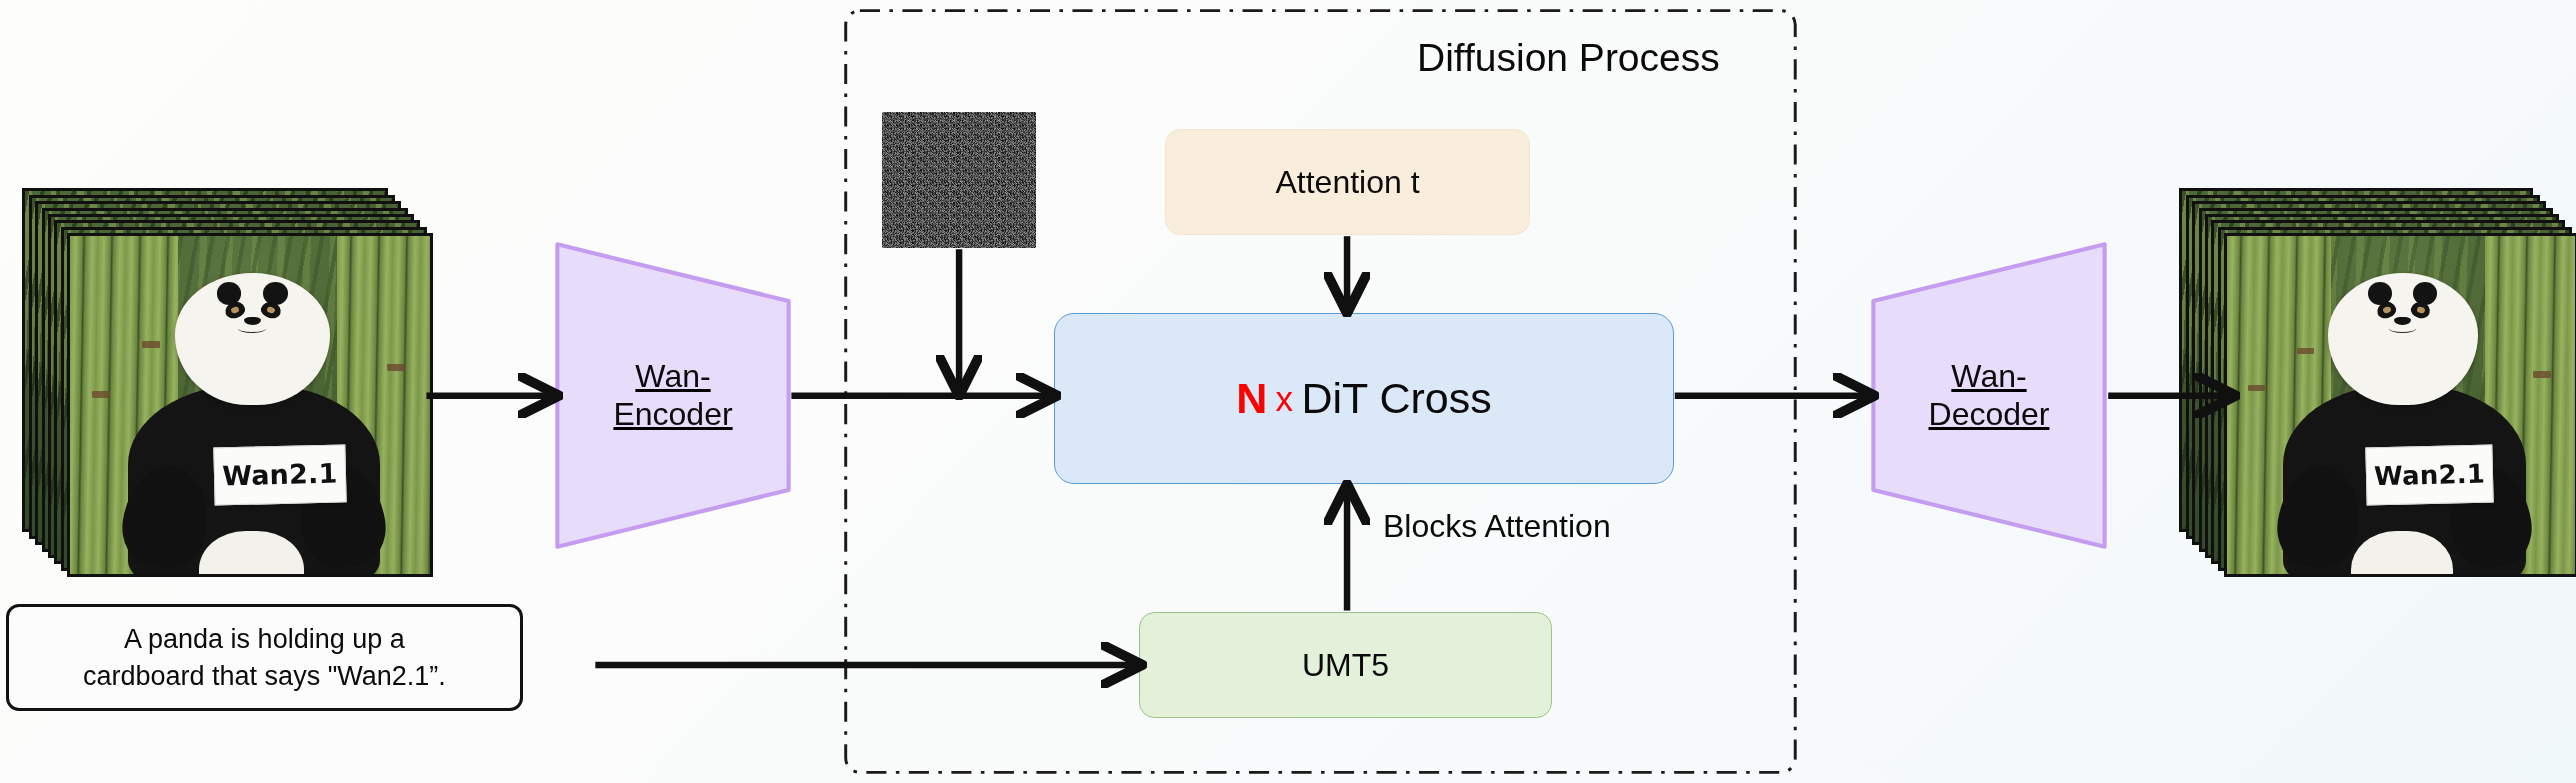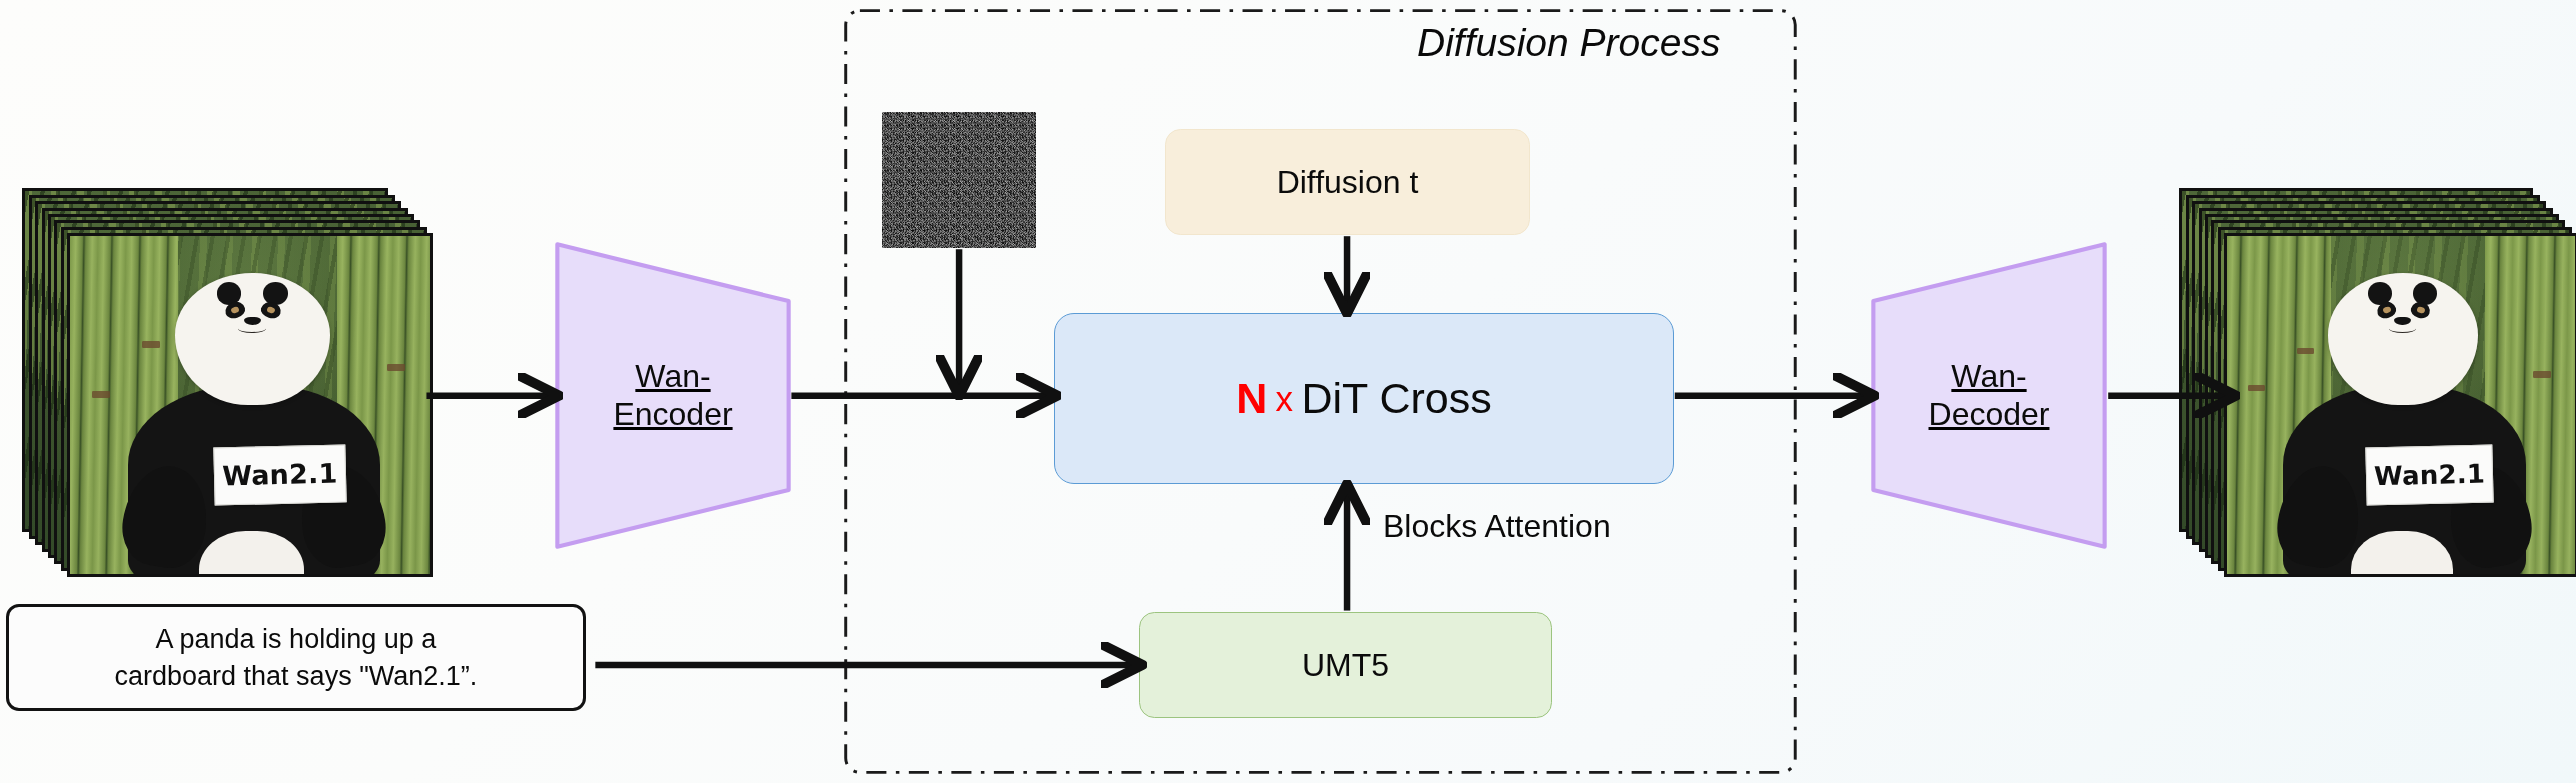--- a/index.html
+++ b/index.html
@@ -232,22 +232,22 @@
     white-space: pre-line;
   }
 
   
   .free-label {
     position: absolute;
     color: #0a0a0a;
     white-space: nowrap;
   }
   .label-diffusion {
-    font-style: italic;
     font-weight: 400;
+    margin-top: 15px;
   }
 </style>
 </head>
 <body>
 
 <div id="canvas">
 
   <svg class="layer" viewBox="0 0 4362 1326" width="2576" height="783">
     <rect x="1432" y="18" width="1608" height="1290" rx="24" ry="24" fill="none" stroke="#1a1a1a" stroke-width="5" stroke-dasharray="34 16 6 16" stroke-linecap="butt"></rect>
   </svg>
@@ -297,36 +297,36 @@
     <svg viewBox="0 0 400 520" preserveAspectRatio="none" style="position:absolute;left:0;top:0;width:236px;height:307px;">
       <polygon points="4,4 396,100 396,420 4,516" fill="#e7ddfa" stroke="#c49df0" stroke-width="7" stroke-linejoin="round"></polygon>
     </svg>
     <div class="trap-label" style="font-size:32px;">Wan-
 Encoder</div>
   </div>
 
   <div class="noise" style="left:882px; top:112px; width:154px; height:136px;"></div>
 
   <div class="node-box box-timestep" style="left:1165px; top:129px; width:365px; height:106px; font-size:32px;">
-    <span>Diffusion t</span>
+    <span>Attention t</span>
   </div>
 
   <div class="node-box box-dit" style="left:1054px; top:313px; width:620px; height:171px;">
     <span style="font-size:43px; font-weight:700; color:#ff0000;">N</span>
     <span style="font-size:35px; color:#ff0000; margin:0 8.3px 0 8.3px;">x</span>
     <span style="font-size:43px;">DiT Cross</span>
   </div>
 
   <div class="node-box box-umt5" style="left:1139px; top:612px; width:413px; height:106px; font-size:32px;">
     <span>UMT5</span>
   </div>
 
   <div class="free-label" style="left:1383px; top:508px; font-size:32px;">Blocks Attention</div>
 
-  <div class="node-box box-prompt" style="left:5.9px; top:604px; width:580px; height:107px; font-size:27px;">
+  <div class="node-box box-prompt" style="left:5.9px; top:604px; width:517px; height:107px; font-size:27px;">
     <span>A panda is holding up a</span>
     <span>cardboard that says "Wan2.1”.</span>
   </div>
 
   <div class="trap" style="left:1871px; top:242px; width:236px; height:307px;">
     <svg viewBox="0 0 400 520" preserveAspectRatio="none" style="position:absolute;left:0;top:0;width:236px;height:307px;">
       <polygon points="4,100 396,4 396,516 4,420" fill="#e7ddfa" stroke="#c49df0" stroke-width="7" stroke-linejoin="round"></polygon>
     </svg>
     <div class="trap-label" style="font-size:32px;">Wan-
 Decoder</div>

